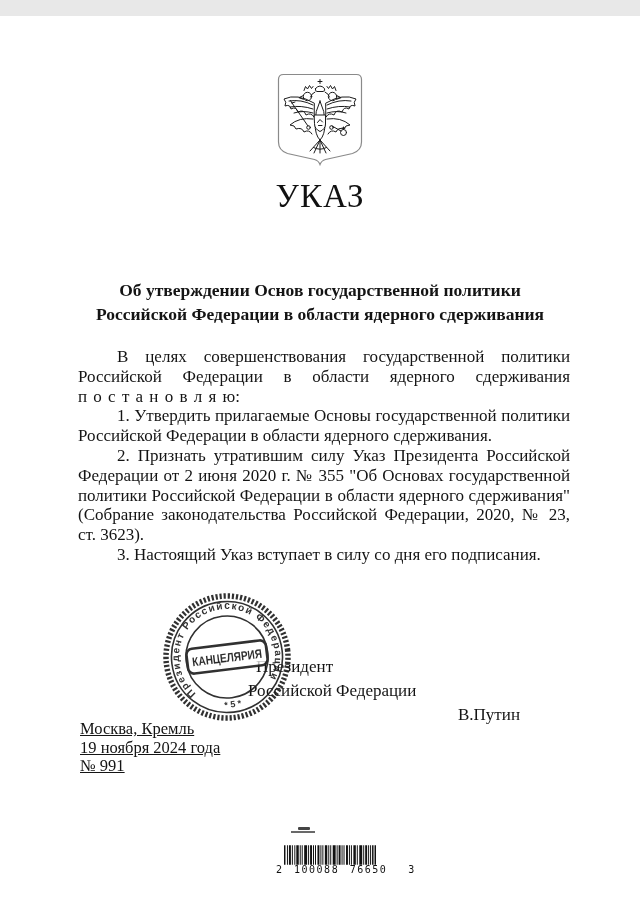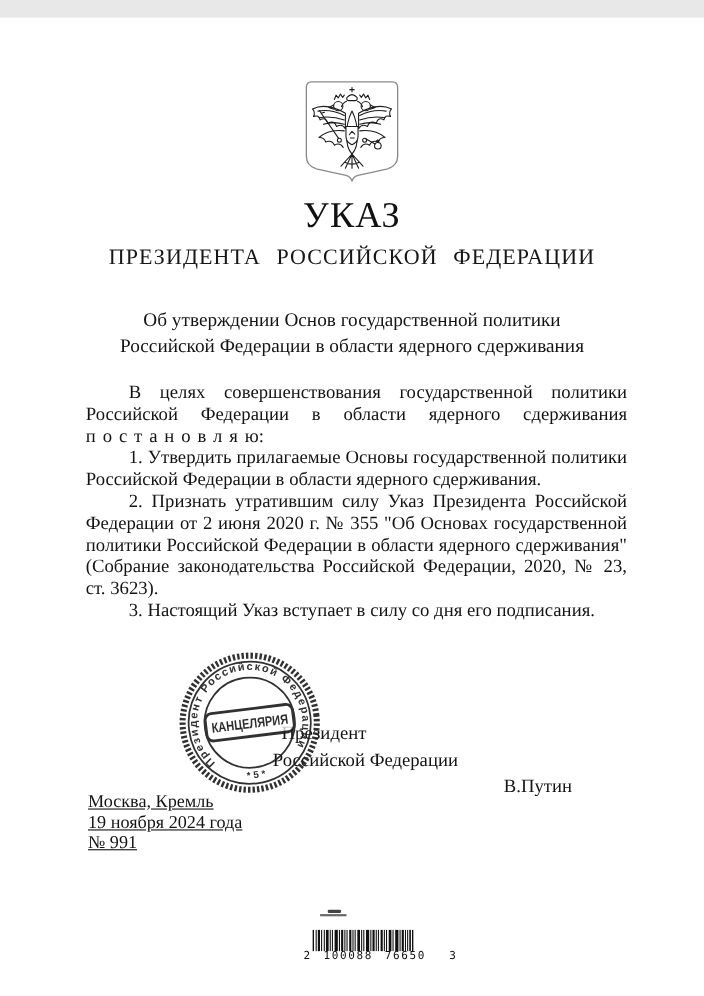--- a/index.html
+++ b/index.html
@@ -16,21 +16,21 @@
   .doc-type{
     position:absolute;left:0;top:162px;width:640px;
     text-align:center;font-size:33px;letter-spacing:1px;color:#111;
   }
   .issuer{
     position:absolute;left:0;top:207px;width:640px;
     text-align:center;font-size:20px;letter-spacing:1px;word-spacing:8px;color:#161616;
   }
   .subject{
     position:absolute;left:0;top:263px;width:640px;
-    text-align:center;font-weight:normal;font-size:17.5px;line-height:23.5px;color:#141414;
+    text-align:center;font-weight:bold;font-size:17.5px;line-height:23.5px;color:#141414;
   }
   .body-block{
     position:absolute;left:78px;top:331px;width:492px;
     font-size:17px;line-height:19.8px;color:#141414;
   }
   .bl{text-align:justify;text-align-last:justify;height:19.8px;white-space:nowrap;}
   .bl.last{text-align-last:left;}
   .bl.ind{text-indent:39px;}
   .bl.sp{word-spacing:2px;}
   .sig1{position:absolute;left:256px;top:641px;font-size:17px;}
@@ -85,21 +85,20 @@
         <circle cx="66.5" cy="59.5" r="3"></circle>
         <path d="M66.5,56.5 V54 M65,55 H68"></path>
         <circle cx="31.5" cy="54.5" r="1.8"></circle>
         <circle cx="54.5" cy="54.5" r="1.8"></circle>
         <path d="M43,67 L33,78 M43,67 L53,78 M43,67 V80 M43,67 L37,80 M43,67 L49,80 M36.5,74.5 Q43,78 49.5,74.5"></path>
       </g>
     </svg>
   </div>
 
   <div class="doc-type">УКАЗ</div>
-  <div class="issuer">ПРЕЗИДЕНТА РОССИЙСКОЙ ФЕДЕРАЦИИ</div>
 
   <div class="subject">
     <div>Об утверждении Основ государственной политики</div>
     <div>Российской Федерации в области ядерного сдерживания</div>
   </div>
 
   <div class="body-block">
     <div class="bl ind">В целях совершенствования государственной политики</div>
     <div class="bl">Российской Федерации в области ядерного сдерживания</div>
     <div class="bl last sp">п о с т а н о в л я ю:</div>

